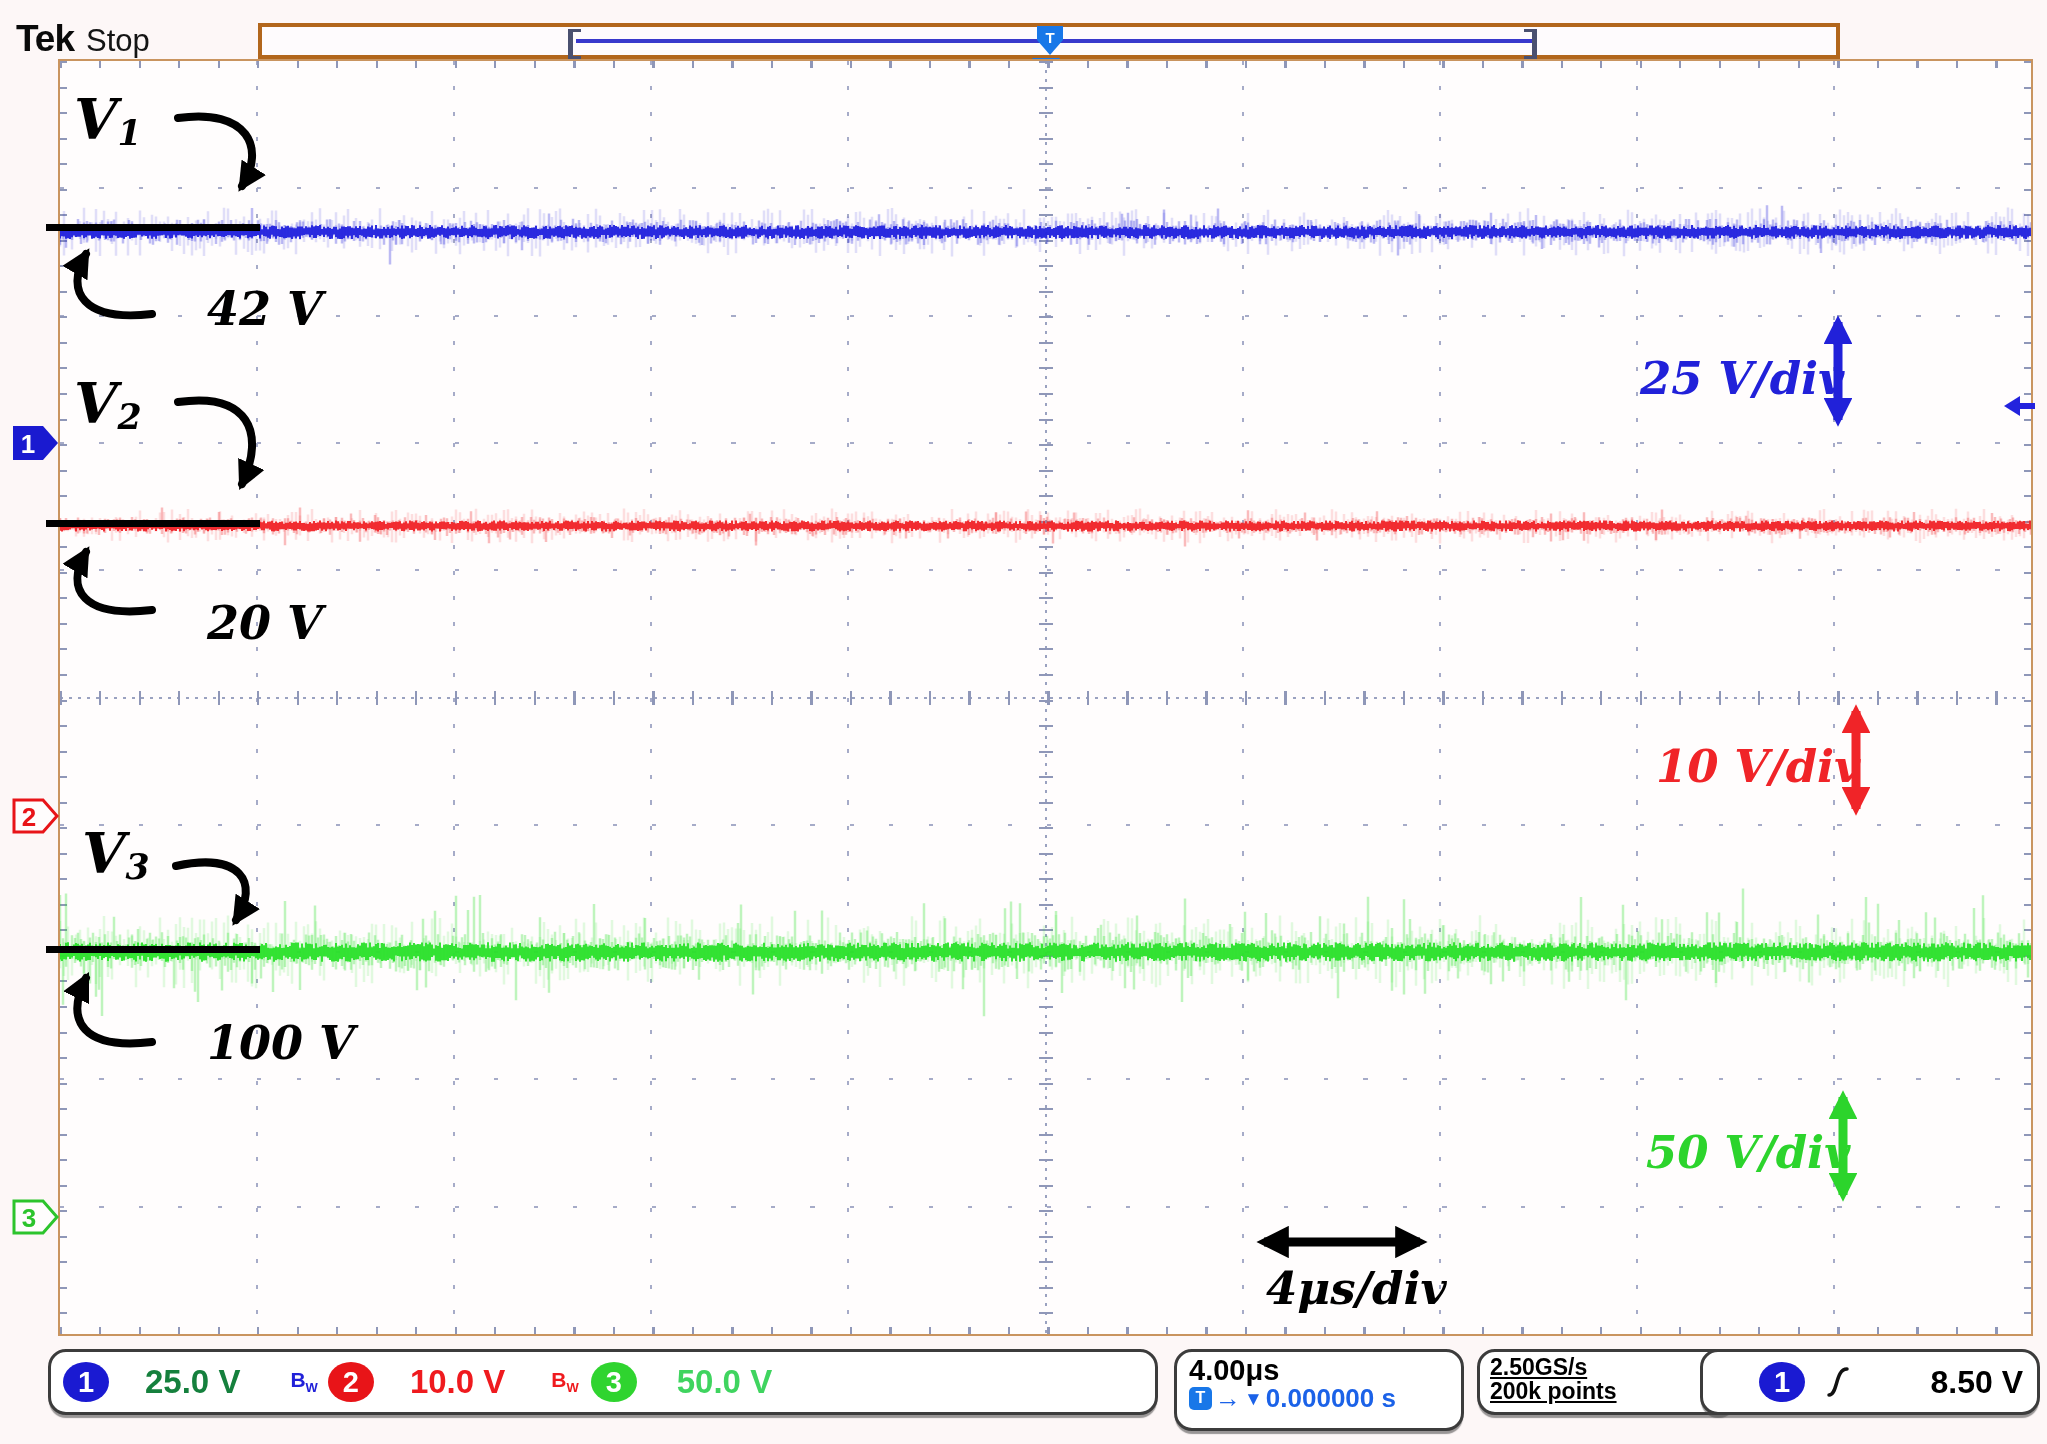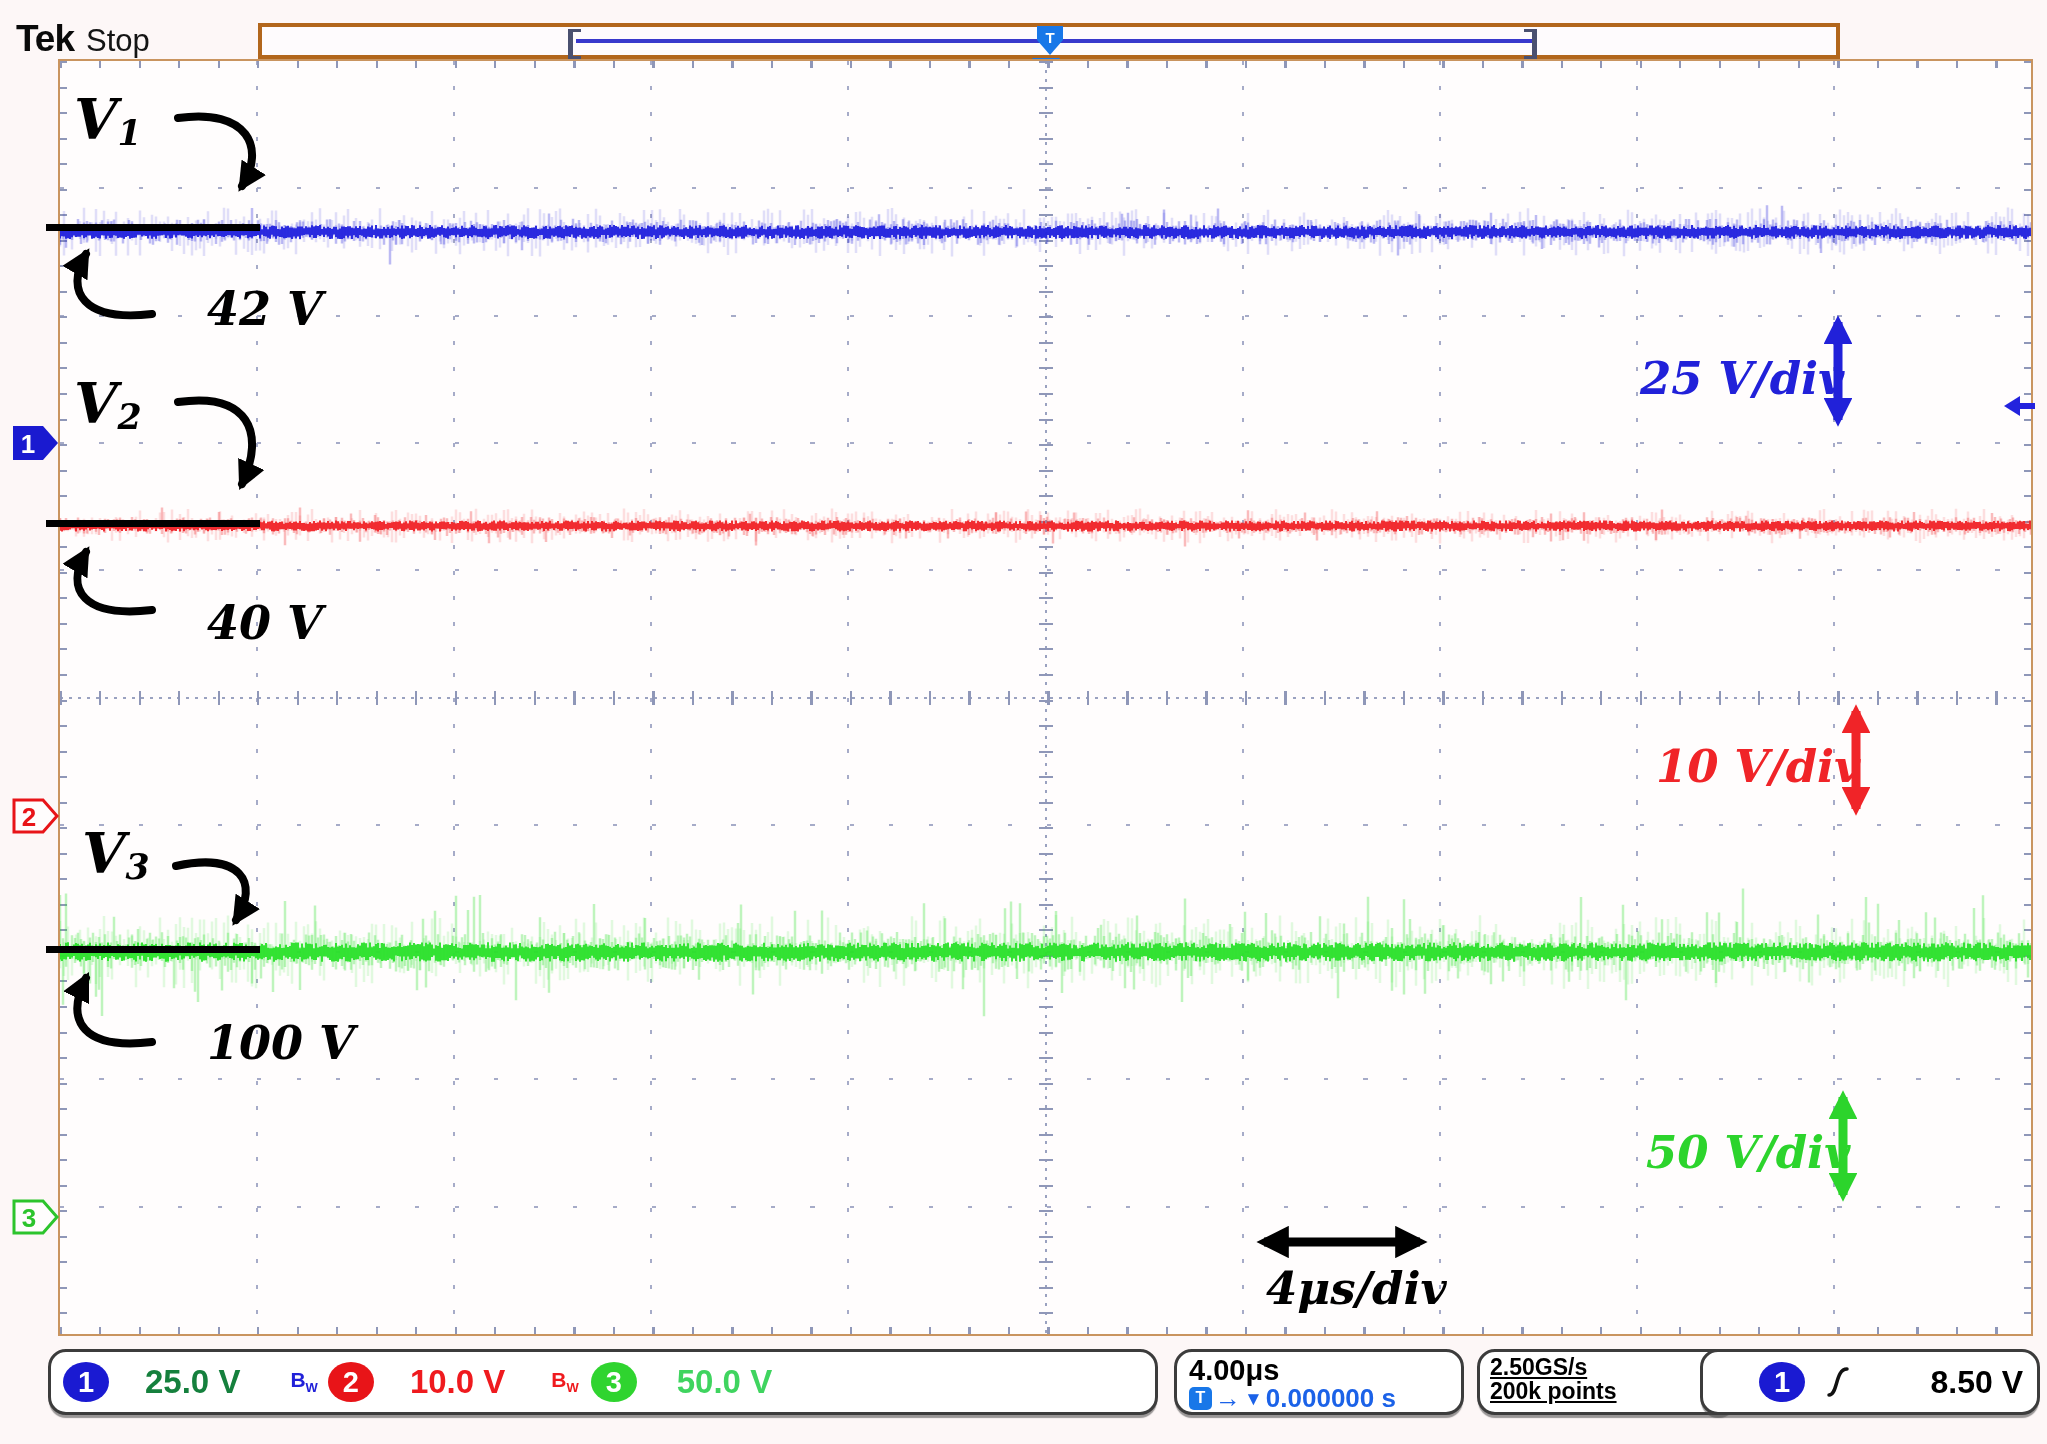--- a/index.html
+++ b/index.html
@@ -47,21 +47,21 @@
   .scale-lab{font-size:45px;}
   
   .fbox{background:#fff;border:3px solid #3c3c3c;border-radius:18px;box-sizing:border-box;
         box-shadow:0 4px 1px -1px rgba(70,70,70,.55);}
   #box-ch{left:48px;top:1349px;width:1110px;height:66px;display:flex;align-items:center;padding-left:12px;}
   .badge{width:46px;height:40px;border-radius:50%;display:flex;align-items:center;justify-content:center;
          color:#fff;font-size:29px;font-weight:bold;flex:none;}
   .ch-scale{font-size:33px;font-weight:bold;}
   .bw{font-size:21px;font-weight:bold;line-height:1;}
   .bw sub{font-size:13px;}
-  #box-time{left:1174px;top:1349px;width:290px;height:66px;padding:3px 12px;}
+  #box-time{left:1174px;top:1349px;width:290px;height:82px;padding:3px 12px;}
   #tb-value{font-size:29px;font-weight:bold;color:#000;line-height:1.05;}
   #tb-line2{display:flex;align-items:center;gap:3px;color:#1b62e8;font-weight:bold;font-size:26px;line-height:1;}
   .t-chip{width:23px;height:23px;background:#1877e8;border-radius:5px;color:#fff;font-size:16px;font-weight:bold;
           display:inline-flex;align-items:center;justify-content:center;flex:none;}
   #box-rate{left:1477px;top:1349px;width:260px;height:66px;padding:3px 10px;font-size:23px;font-weight:bold;color:#000;line-height:1.05;text-decoration:underline;}
   #box-trig{left:1700px;top:1349px;width:340px;height:66px;display:flex;align-items:center;padding:0 14px 0 56px;}
   #trig-level{margin-left:auto;font-size:32px;font-weight:bold;color:#000;}
   svg{display:block;}
   .noselect{pointer-events:none;}
 </style>
@@ -145,21 +145,21 @@
   <text x="17" y="20" fill="#e81418" font-size="26" font-weight="bold" text-anchor="middle" dominant-baseline="central">2</text>
 </svg>
 <svg class="abs" style="left:12px;top:1198px" width="48" height="38">
   <polygon points="2,3 31,3 45,19 31,35 2,35" fill="#fffdfd" stroke="#2cc42c" stroke-width="3"></polygon>
   <text x="17" y="20" fill="#2cc42c" font-size="26" font-weight="bold" text-anchor="middle" dominant-baseline="central">3</text>
 </svg>
 
 <div class="abs ann vlab" style="left:74px;top:86px"><span>V</span><sub>1</sub></div>
 <div class="abs ann vval" style="left:170px;top:282px">42 V</div>
 <div class="abs ann vlab" style="left:74px;top:370px"><span>V</span><sub>2</sub></div>
-<div class="abs ann vval" style="left:170px;top:596px">40 V</div>
+<div class="abs ann vval" style="left:170px;top:596px">20 V</div>
 <div class="abs ann vlab" style="left:82px;top:820px"><span>V</span><sub>3</sub></div>
 <div class="abs ann vval" style="left:170px;top:1016px">100 V</div>
 
 <div class="abs ann scale-lab" style="left:1640px;top:352px;color:#2121d9">25 V/div</div>
 <div class="abs ann scale-lab" style="left:1656px;top:740px;color:#f02428">10 V/div</div>
 <div class="abs ann scale-lab" style="left:1646px;top:1126px;color:#2cd42c">50 V/div</div>
 <div class="abs ann scale-lab" style="left:1266px;top:1262px;color:#000">4μs/div</div>
 
 <svg class="abs noselect" style="left:0;top:0" width="2047" height="1444">
   <defs>

